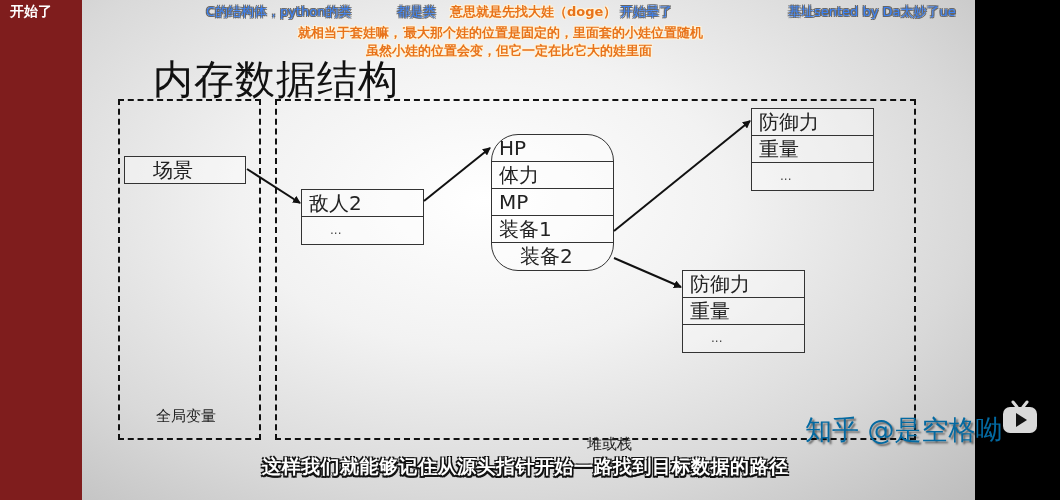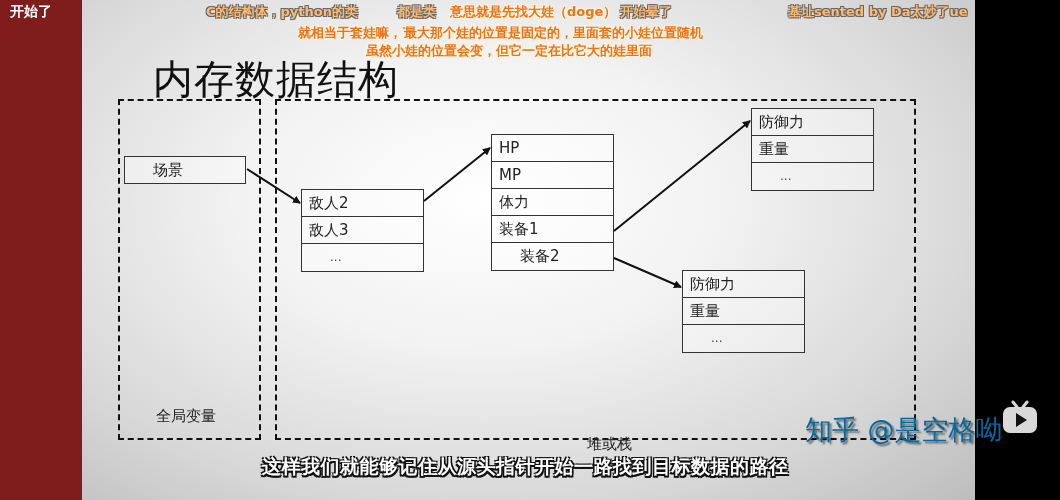--- a/index.html
+++ b/index.html
@@ -27,33 +27,33 @@
       position: absolute; border: 2px dashed #111;
     }
     .region-label {
       position: absolute; font-size: 15px; color: #222; white-space: nowrap;
     }
 
     .mem-box {
       position: absolute; border: 1.5px solid #333; background: rgba(255,255,255,0.35);
     }
     .mem-row {
-      height: 27px; line-height: 26px; padding-left: 7px; font-size: 15px; color: #222;
+      height: 27px; line-height: 26px; padding-left: 7px; font-size: 20px; color: #222;
       border-bottom: 1.5px solid #333; white-space: nowrap;
     }
     .mem-row:last-child { border-bottom: none; margin-left: 21px; }
     .mem-row.dots { font-size: 12px; color: #444; }
 
     .arrows { position: absolute; left: 0; top: 0; width: 1060px; height: 500px; pointer-events: none; }
 
     .danmaku {
       position: absolute; font-size: 13px; font-weight: bold; white-space: nowrap;
       text-shadow: -1px -1px 0 #fff, 1px -1px 0 #fff, -1px 1px 0 #fff, 1px 1px 0 #fff;
     }
-    .danmaku.gray { color: #fdba74; text-shadow: -1px -1px 0 #666, 1px -1px 0 #666, -1px 1px 0 #666, 1px 1px 0 #666; font-weight: bold; }
+    .danmaku.gray { color: #3b82f6; text-shadow: -1px -1px 0 #666, 1px -1px 0 #666, -1px 1px 0 #666, 1px 1px 0 #666; font-weight: normal; }
     .danmaku.orange { color: #e8731a; text-shadow: -1px -1px 0 #fff3d9, 1px -1px 0 #fff3d9, -1px 1px 0 #fff3d9, 1px 1px 0 #fff3d9; }
 
     .subtitle {
       position: absolute; left: 262px; top: 454px; font-size: 19px; font-weight: bold; color: #fff;
       white-space: nowrap; letter-spacing: 0.5px;
       text-shadow: -1.5px -1.5px 0 #111, 1.5px -1.5px 0 #111, -1.5px 1.5px 0 #111, 1.5px 1.5px 0 #111, 0 2px 0 #111;
     }
     .watermark {
       position: absolute; left: 805px; top: 412px; font-size: 27px; color: #0369a1; white-space: nowrap;
       text-shadow: 2px 2px 2px rgba(0,0,0,0.55);
@@ -80,28 +80,27 @@
 <div class="dashed-region" style="left:275px; top:99px; width:641px; height:341px;">
   <div class="region-label" style="left:310px; top:306px;margin-top:28px;">堆或栈</div>
 </div>
 
 <div class="mem-box" style="left:124px; top:156px; width:122px; height:28px;">
   <div class="mem-row">场景</div>
 </div>
 
 <div class="mem-box" style="left:301px; top:189px; width:123px;">
   <div class="mem-row">敌人2</div>
-  <div class="mem-row">敌人3</div>
   <div class="mem-row dots">...</div>
 </div>
 
-<div class="mem-box" style="left:491px; top:134px; width:123px;">
+<div class="mem-box" style="left:491px; top:134px; width:123px;border-radius:27px;">
   <div class="mem-row">HP</div>
+  <div class="mem-row">体力</div>
   <div class="mem-row">MP</div>
-  <div class="mem-row">体力</div>
   <div class="mem-row">装备1</div>
   <div class="mem-row">装备2</div>
 </div>
 
 <div class="mem-box" style="left:751px; top:108px; width:123px;">
   <div class="mem-row">防御力</div>
   <div class="mem-row">重量</div>
   <div class="mem-row dots">...</div>
 </div>
 

